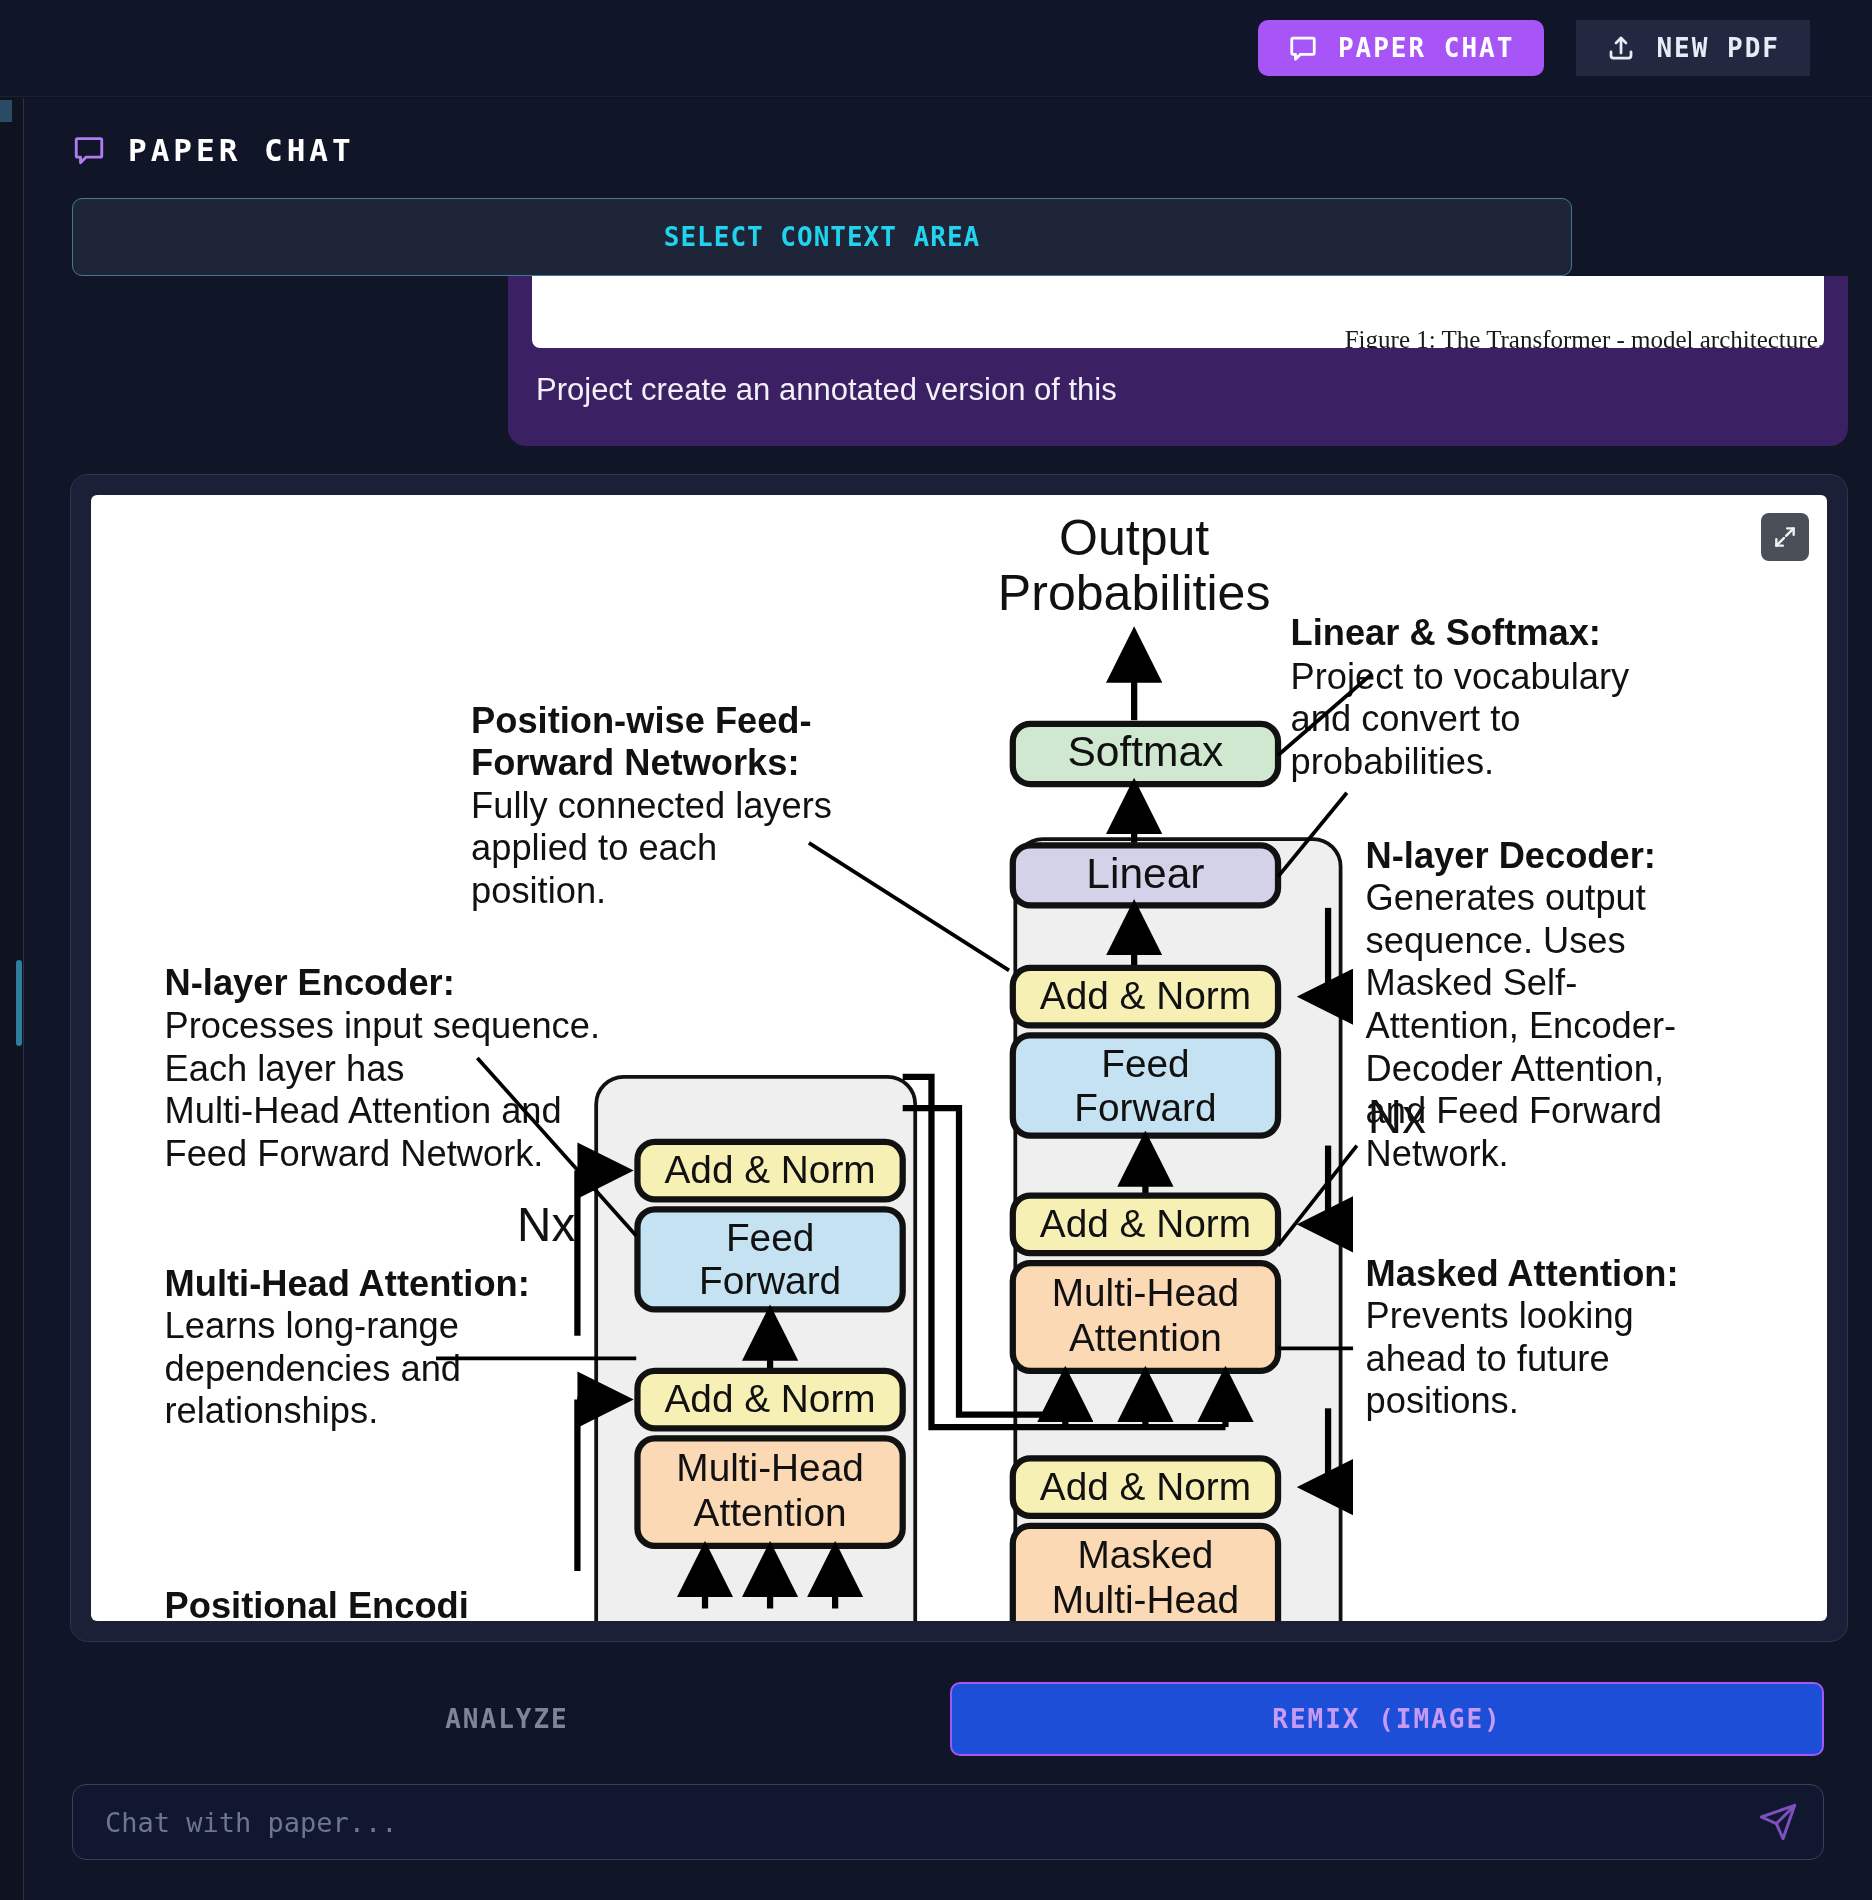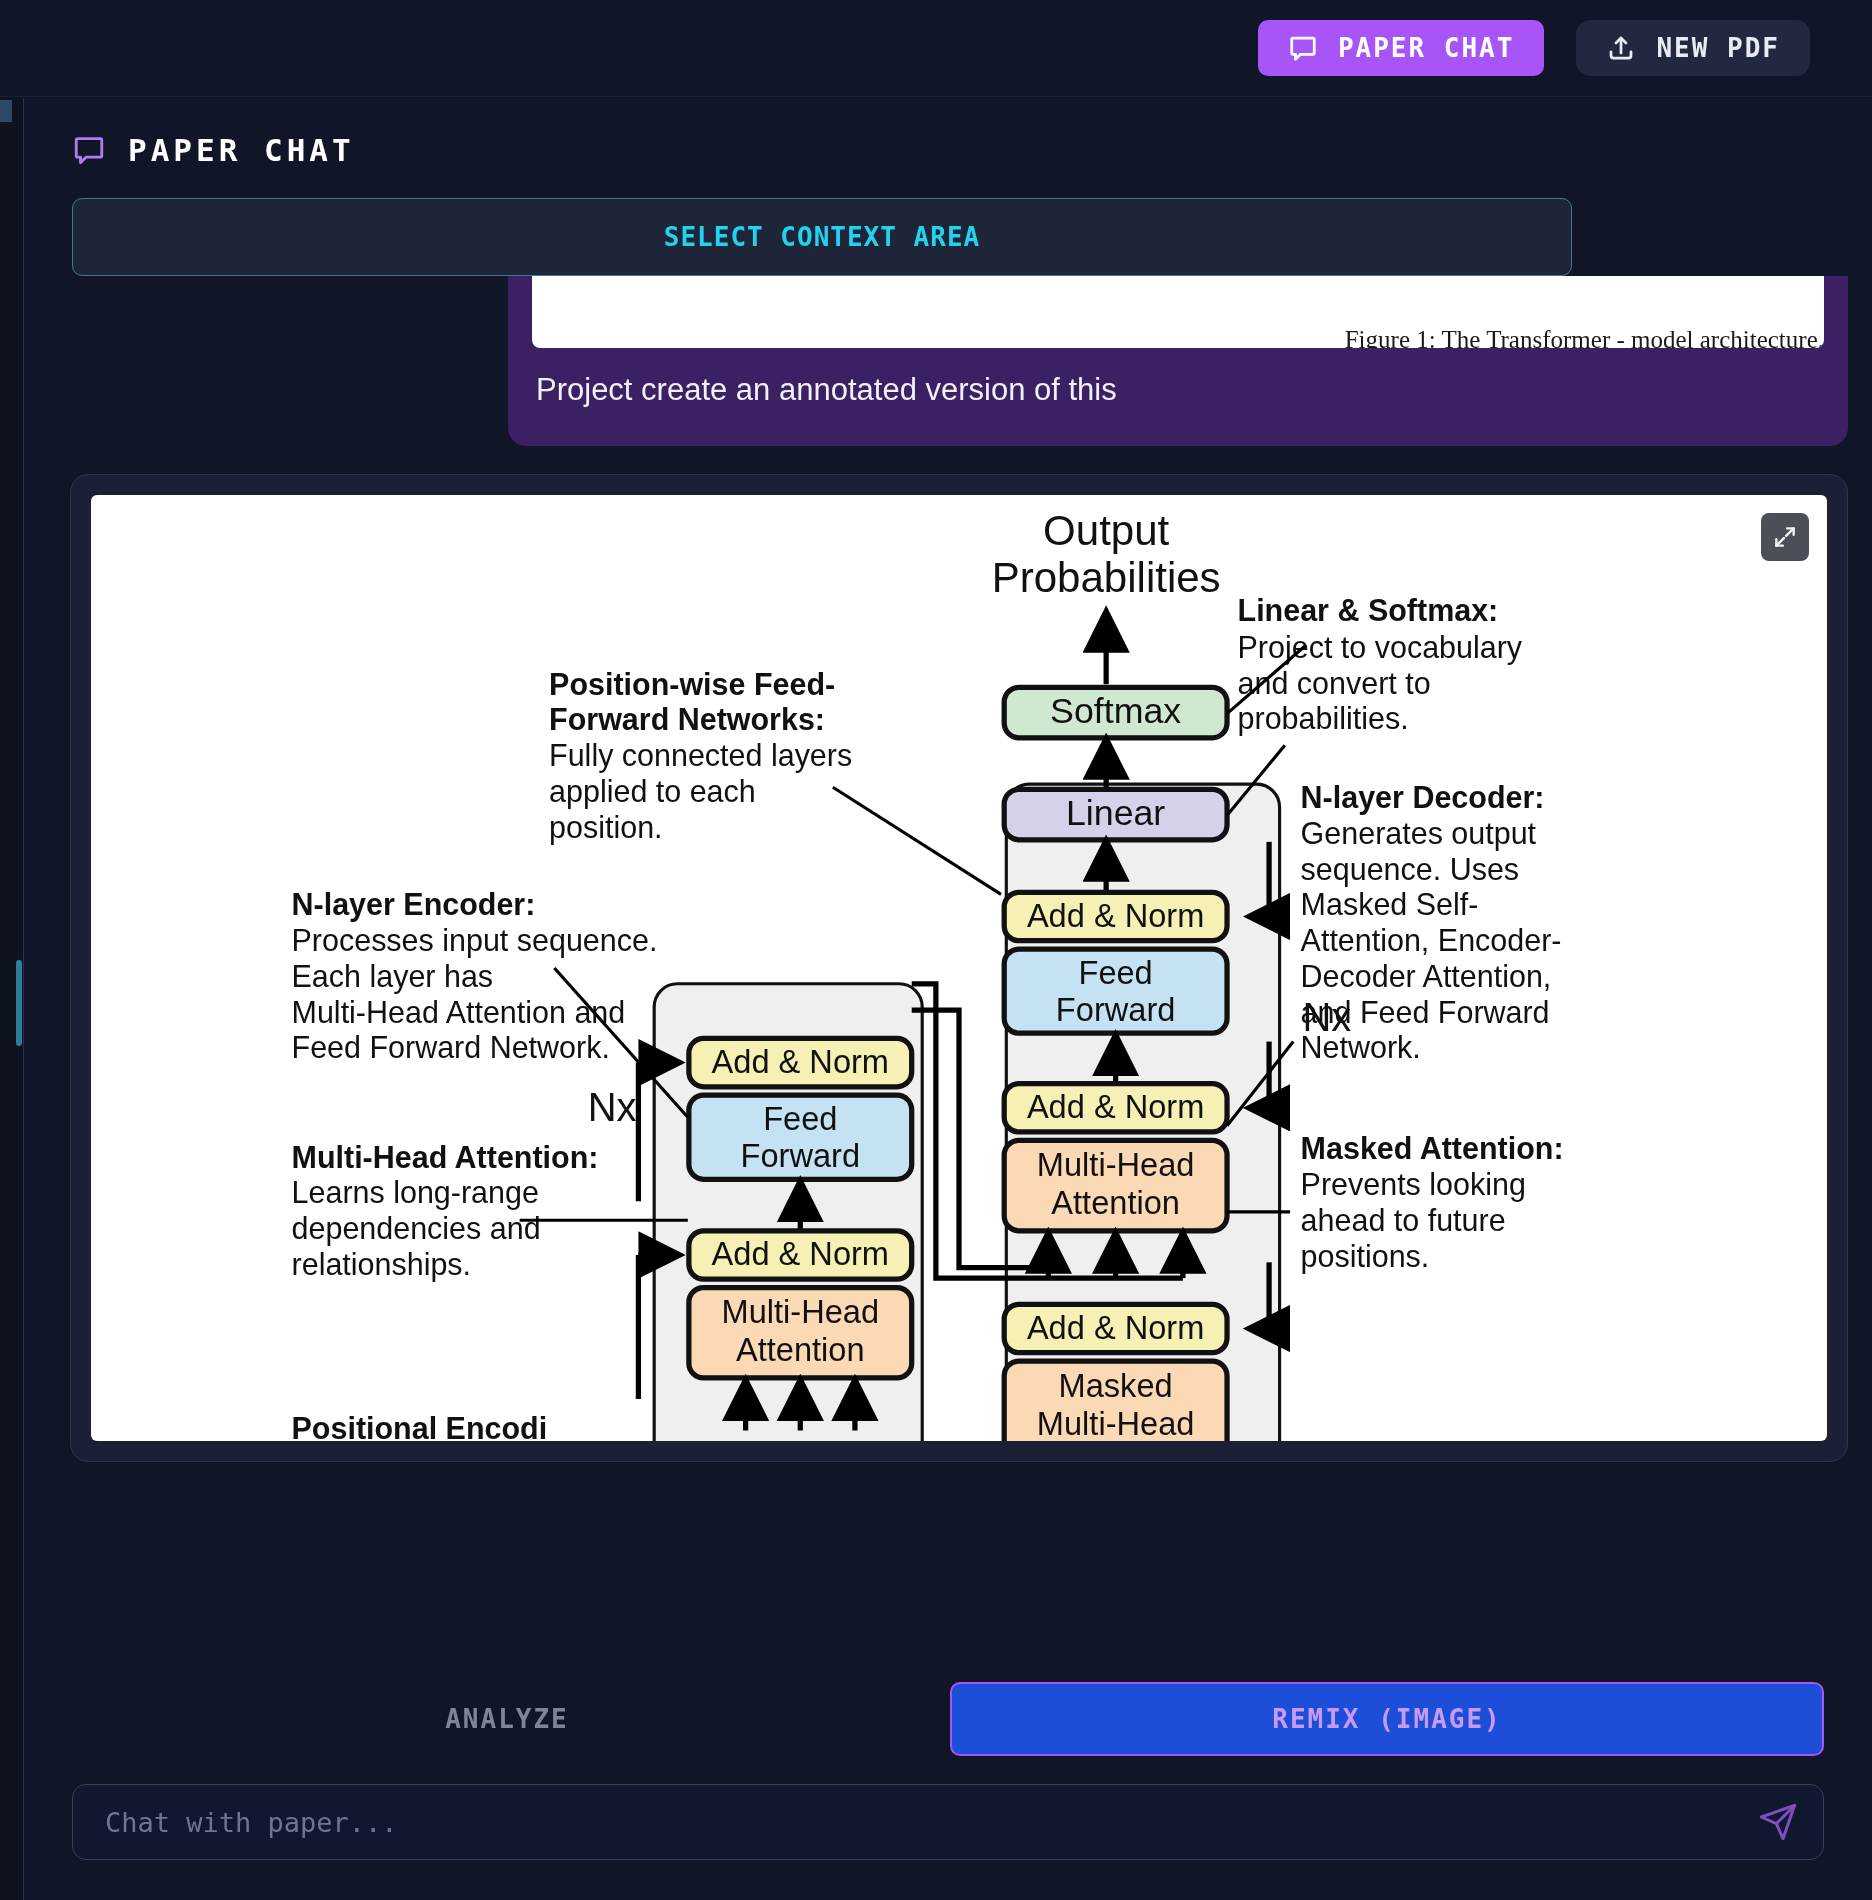--- a/index.html
+++ b/index.html
@@ -18,21 +18,21 @@
     background: #a855f7; color: #ffffff;
     border: none; border-radius: 10px;
     height: 56px; padding: 0 30px;
     font-family: "DejaVu Sans Mono", monospace;
     font-size: 26px; font-weight: bold; letter-spacing: 2px;
     cursor: pointer;
   }
   .btn-newpdf {
     display: flex; align-items: center; gap: 20px;
     background: #222840; color: #e8ebf5;
-    border: none; border-radius: 14px;
+    border: none; border-radius: 0;
     height: 56px; padding: 0 30px;
     font-family: "DejaVu Sans Mono", monospace;
     font-size: 26px; font-weight: bold; letter-spacing: 2px;
     cursor: pointer;
   }
   .ico { display: inline-flex; align-items: center; justify-content: center; }
 
   
   .panel {
     position: absolute; left: 23px; top: 98px; width: 1849px; height: 1802px;
@@ -83,21 +83,21 @@
   }
   .user-text {
     color: #f2f0f8; font-size: 31px; padding: 0 28px;
     line-height: 1.3;
   }
 
   
   .img-card {
     margin: 28px 24px 0 46px; background: #1b2036;
     border: 1px solid #2e3552; border-radius: 18px;
-    padding: 20px; height: 988px; overflow: hidden;
+    padding: 20px; height: 1168px; overflow: hidden;
   }
   .img-inner {
     position: relative; background: #ffffff; border-radius: 6px;
     width: 100%; height: 100%; overflow: hidden;
   }
   .expand-btn {
     position: absolute; right: 18px; top: 18px;
     width: 48px; height: 48px; border-radius: 8px;
     background: #4b4f57; display: flex; align-items: center; justify-content: center;
     cursor: pointer;

